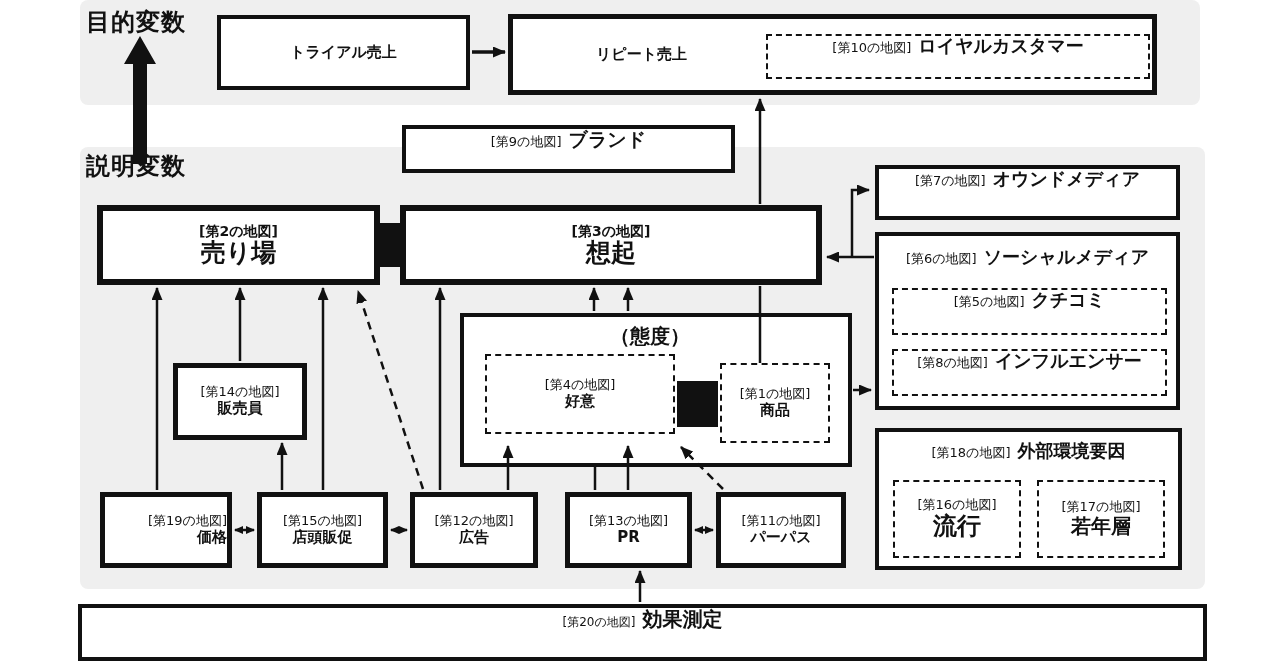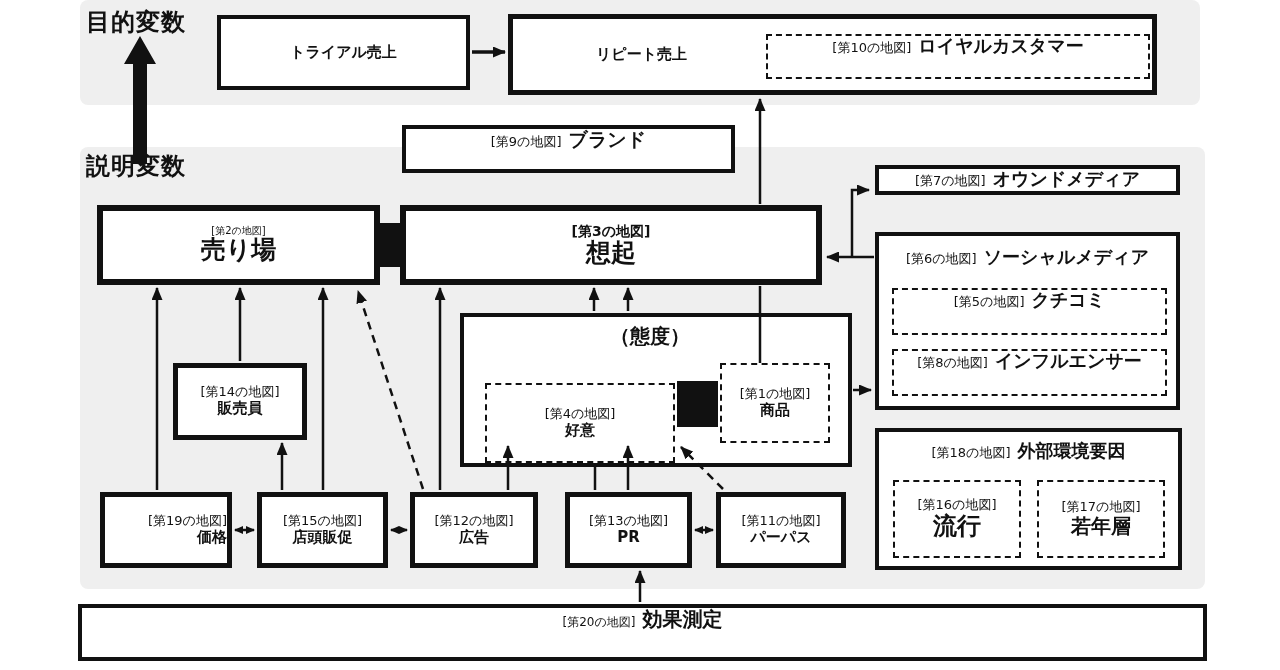--- a/index.html
+++ b/index.html
@@ -55,30 +55,30 @@
       <span class="name-inline">ロイヤルカスタマー</span>
     </div>
   </div>
 
   <div class="box row" style="left:402px;top:125px;width:333px;height:48px;flex-direction:row;">
     <span class="prefix">[第9の地図]</span>
     <span class="name-inline" style="font-size:19px;">ブランド</span>
   </div>
 
   <div class="box b6" style="left:97px;top:205px;width:283px;height:80px;">
-    <span class="prefix" style="font-weight:normal;font-size:10px;">[第2の地図]</span>
+    <span class="prefix" style="font-weight:bold;font-size:14px;">[第2の地図]</span>
     <span class="name-lg">売り場</span>
   </div>
   <div class="connector" style="left:378px;top:223px;width:24px;height:44px;"></div>
   <div class="box b6" style="left:400px;top:205px;width:422px;height:80px;">
     <span class="prefix" style="font-weight:bold;font-size:14px;">[第3の地図]</span>
     <span class="name-lg">想起</span>
   </div>
 
-  <div class="box row" style="left:875px;top:165px;width:305px;height:30px;flex-direction:row;">
+  <div class="box row" style="left:875px;top:165px;width:305px;height:55px;flex-direction:row;">
     <span class="prefix">[第7の地図]</span>
     <span class="name-inline">オウンドメディア</span>
   </div>
 
   <div class="box" style="left:875px;top:232px;width:305px;height:178px;justify-content:flex-start;">
     <div style="display:flex;flex-direction:row;gap:7px;align-items:baseline;margin-top:11px;">
       <span class="prefix">[第6の地図]</span>
       <span class="name-inline">ソーシャルメディア</span>
     </div>
     <div class="dashedbox row" style="left:13px;top:52px;width:275px;height:47px;">
@@ -87,21 +87,21 @@
     </div>
     <div class="dashedbox row" style="left:13px;top:113px;width:275px;height:47px;">
       <span class="prefix">[第8の地図]</span>
       <span class="name-inline">インフルエンサー</span>
     </div>
   </div>
 
   <div class="box" style="left:460px;top:313px;width:392px;height:154px;">
     <div class="titletop">（態度）</div>
   </div>
-  <div class="dashedbox" style="left:485px;top:383px;width:190px;height:80px;">
+  <div class="dashedbox" style="left:485px;top:354px;width:190px;height:80px;">
     <span class="prefix">[第4の地図]</span>
     <span class="name-md">好意</span>
   </div>
   <div class="connector" style="left:677px;top:381px;width:41px;height:46px;z-index:5;"></div>
   <div class="dashedbox" style="left:720px;top:363px;width:110px;height:80px;">
     <span class="prefix">[第1の地図]</span>
     <span class="name-md">商品</span>
   </div>
 
   <div class="box b5" style="left:173px;top:363px;width:134px;height:77px;">

